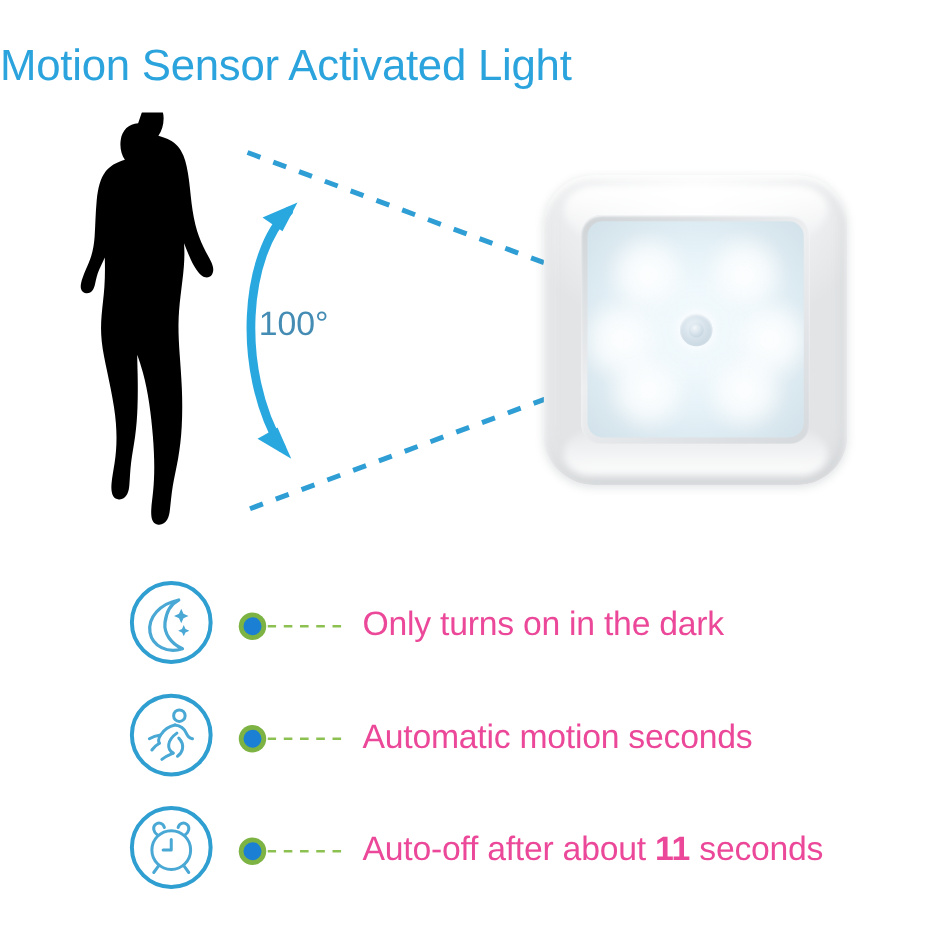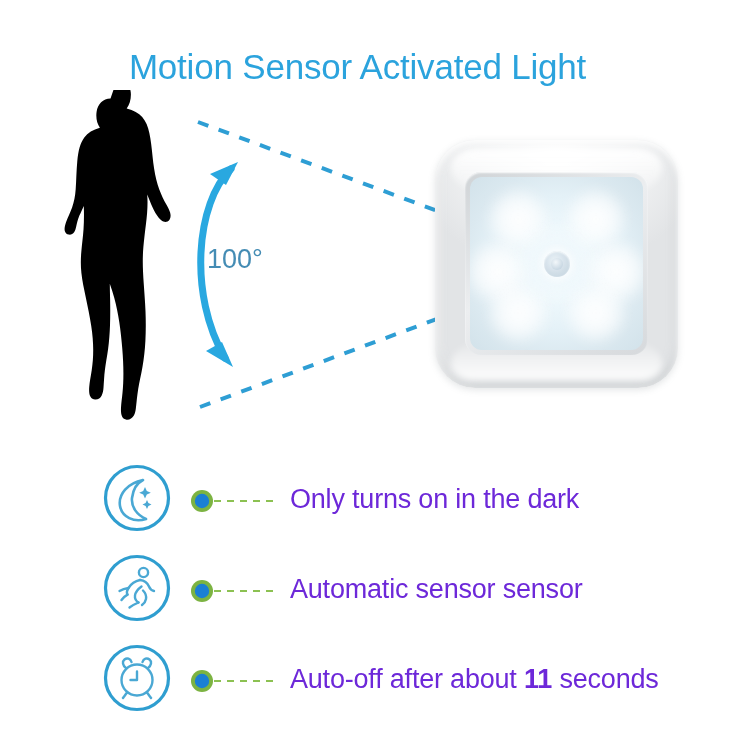--- a/index.html
+++ b/index.html
@@ -18,23 +18,23 @@
     position: relative;
     width: 750px;
     height: 750px;
     background: #ffffff;
   }
 
   
   #title {
     position: absolute;
     left: 0;
-    top: 47px;
+    top: 33px;
     width: 715px;
-    text-align: center;
+    text-align: left;
     font-size: 35px;
     font-weight: 400;
     letter-spacing: -0.2px;
     color: #2ba3dd;
     white-space: nowrap;
   }
 
   
   #stage {
     position: absolute;
@@ -173,21 +173,21 @@
     height: 2px;
     background-image: linear-gradient(to right, #8cc152 0 7px, rgba(0,0,0,0) 7px 13px);
     background-size: 13px 2px;
     background-repeat: repeat-x;
   }
   .feat-text {
     position: absolute;
     left: 290px;
     top: 29px;
     font-size: 27px;
-    color: #6d28d9;
+    color: #ec4899;
     letter-spacing: -0.2px;
     white-space: nowrap;
   }
   .feat-text b { font-weight: 700; }
 </style>
 </head>
 <body>
 
 <div id="page">
 
@@ -321,21 +321,21 @@
         <path d="M36.5 49.5 C33 51, 30 52.5, 27.5 54.5" fill="none" stroke="#4aa8d4" stroke-width="2.4" stroke-linecap="round"></path>
         <path d="M41 37.5 C43.5 40, 44.5 43, 44 46 C43.6 48.6, 42 50.5, 40 52" fill="none" stroke="#4aa8d4" stroke-width="2.4" stroke-linecap="round"></path>
         <path d="M26.5 35 C23 35.5, 20 36.5, 17.5 38" fill="none" stroke="#4aa8d4" stroke-width="2.4" stroke-linecap="round"></path>
         <path d="M25.5 41.6 C23 43, 21 45, 19.5 47" fill="none" stroke="#4aa8d4" stroke-width="2.4" stroke-linecap="round"></path>
       </svg>
       <svg class="feat-bullet" viewBox="0 0 24 24">
         <circle cx="12" cy="12" r="11" fill="#7cb342"></circle>
         <circle cx="12" cy="12" r="7.2" fill="#1b7fd4"></circle>
       </svg>
       <div class="feat-dash"></div>
-      <div class="feat-text">Automatic sensor sensor</div>
+      <div class="feat-text">Automatic motion seconds</div>
     </div>
 
     <div class="feature-row">
       <svg class="feat-icon" viewBox="0 0 70 70">
         <circle cx="35" cy="35" r="31.5" fill="none" stroke="#2f9ed0" stroke-width="3.2"></circle>
         <circle cx="35" cy="37" r="15.5" fill="none" stroke="#4aa8d4" stroke-width="2.4"></circle>
         <path d="M35 28.5 V37 H28.5" fill="none" stroke="#4aa8d4" stroke-width="2.4" stroke-linecap="round" stroke-linejoin="round"></path>
         <path d="M24 25 C20.5 22.5, 20 18.5, 22.5 16.5 C25 14.5, 28.5 15.5, 29.5 19" fill="none" stroke="#4aa8d4" stroke-width="2.4" stroke-linecap="round"></path>
         <path d="M46 25 C49.5 22.5, 50 18.5, 47.5 16.5 C45 14.5, 41.5 15.5, 40.5 19" fill="none" stroke="#4aa8d4" stroke-width="2.4" stroke-linecap="round"></path>
         <path d="M25 49.5 L21 55" fill="none" stroke="#4aa8d4" stroke-width="2.4" stroke-linecap="round"></path>

